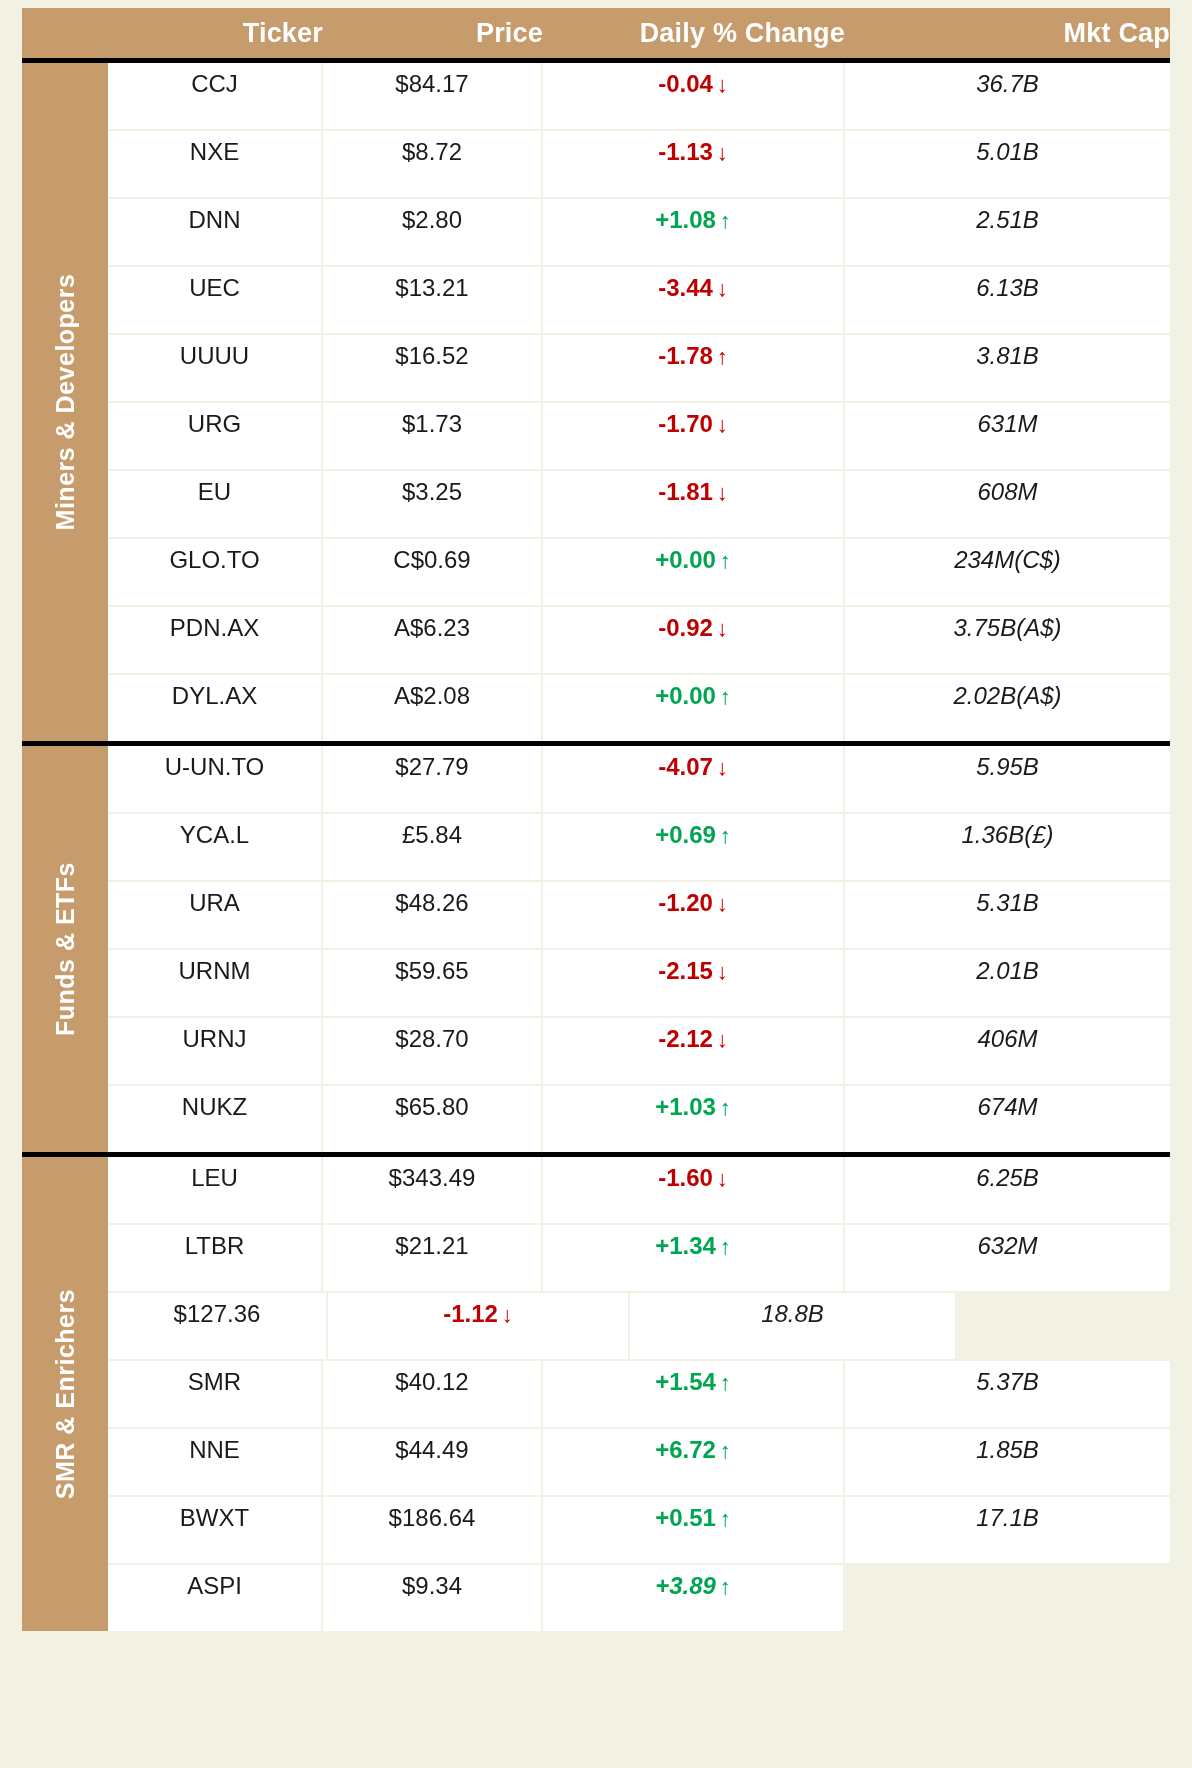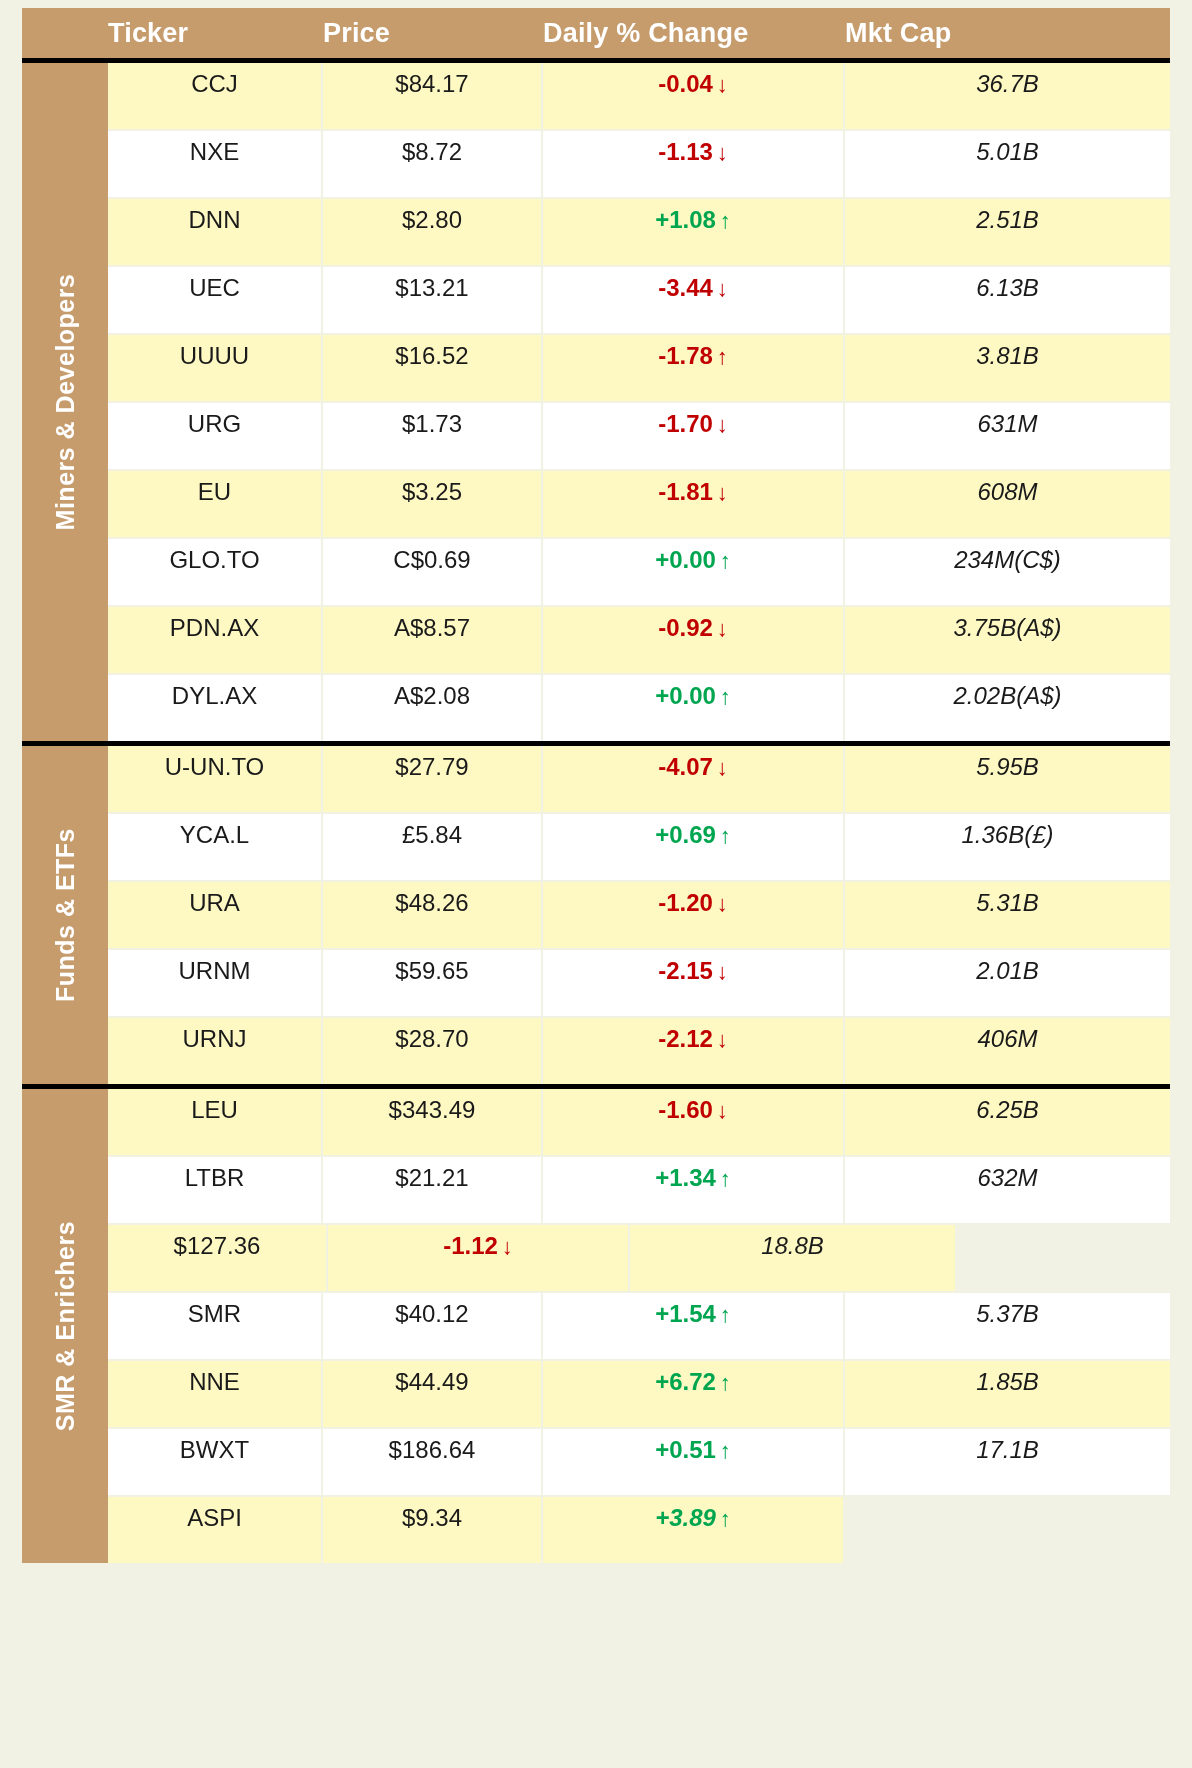--- a/index.html
+++ b/index.html
@@ -21,21 +21,21 @@
   .header-band{
     display:flex;
     height:50px;
     background:#c69c6d;
     align-items:center;
   }
   .header-band .hcell{
     color:#ffffff;
     font-size:27px;
     font-weight:600;
-    text-align:left;
+    text-align:right;
     letter-spacing:.2px;
     line-height:50px;
     white-space:nowrap;
     overflow:hidden;
   }
   .hspacer{width:86px;flex:0 0 86px;}
   .h-ticker{width:215px;flex:0 0 215px;}
   .h-price{width:220px;flex:0 0 220px;}
   .h-change{width:302px;flex:0 0 302px;}
   .h-mcap{width:325px;flex:0 0 325px;}
@@ -85,21 +85,21 @@
     white-space:nowrap;
     overflow:hidden;
     margin-right:2px;
   }
   .row .cell:last-child{margin-right:0;font-style:italic;}
   .c-ticker{width:213px;flex:0 0 213px;}
   .c-price{width:218px;flex:0 0 218px;}
   .c-change{width:300px;flex:0 0 300px;font-weight:bold;}
   .c-mcap{width:325px;flex:0 0 325px;}
 
-  .shade-a .cell{background:#fef9c3;}
+  .shade-a .cell{background:#ffffff;}
   .shade-b .cell{background:#ffffff;}
 
   .up{color:#00a550;}
   .down{color:#c00000;}
   .arrow{font-weight:normal;font-size:22px;padding-left:4px;}
 </style>
 </head>
 <body>
 
 <div id="sheet">
@@ -163,21 +163,21 @@
             <div class="cell c-mcap">608M</div>
           </div>
           <div class="row shade-b">
             <div class="cell c-ticker">GLO.TO</div>
             <div class="cell c-price">C$0.69</div>
             <div class="cell c-change"><span class="up">+0.00</span><span class="arrow up">↑</span></div>
             <div class="cell c-mcap">234M(C$)</div>
           </div>
           <div class="row shade-a">
             <div class="cell c-ticker">PDN.AX</div>
-            <div class="cell c-price">A$8.57</div>
+            <div class="cell c-price">A$6.23</div>
             <div class="cell c-change"><span class="down">-0.92</span><span class="arrow down">↓</span></div>
             <div class="cell c-mcap">3.75B(A$)</div>
           </div>
           <div class="row shade-b">
             <div class="cell c-ticker">DYL.AX</div>
             <div class="cell c-price">A$2.08</div>
             <div class="cell c-change"><span class="up">+0.00</span><span class="arrow up">↑</span></div>
             <div class="cell c-mcap">2.02B(A$)</div>
           </div>
         </div>
@@ -211,20 +211,26 @@
             <div class="cell c-price">$59.65</div>
             <div class="cell c-change"><span class="down">-2.15</span><span class="arrow down">↓</span></div>
             <div class="cell c-mcap">2.01B</div>
           </div>
           <div class="row shade-a">
             <div class="cell c-ticker">URNJ</div>
             <div class="cell c-price">$28.70</div>
             <div class="cell c-change"><span class="down">-2.12</span><span class="arrow down">↓</span></div>
             <div class="cell c-mcap">406M</div>
           </div>
+          <div class="row shade-b">
+            <div class="cell c-ticker">NUKZ</div>
+            <div class="cell c-price">$65.80</div>
+            <div class="cell c-change"><span class="up">+1.03</span><span class="arrow up">↑</span></div>
+            <div class="cell c-mcap">674M</div>
+          </div>
         </div>
       </div>
       <div class="rule"></div>
       <div class="group">
         <div class="group-label">
           <span class="vtext">SMR &amp; Enrichers</span>
         </div>
         <div class="group-rows">
           <div class="row shade-a">
             <div class="cell c-ticker">LEU</div>

